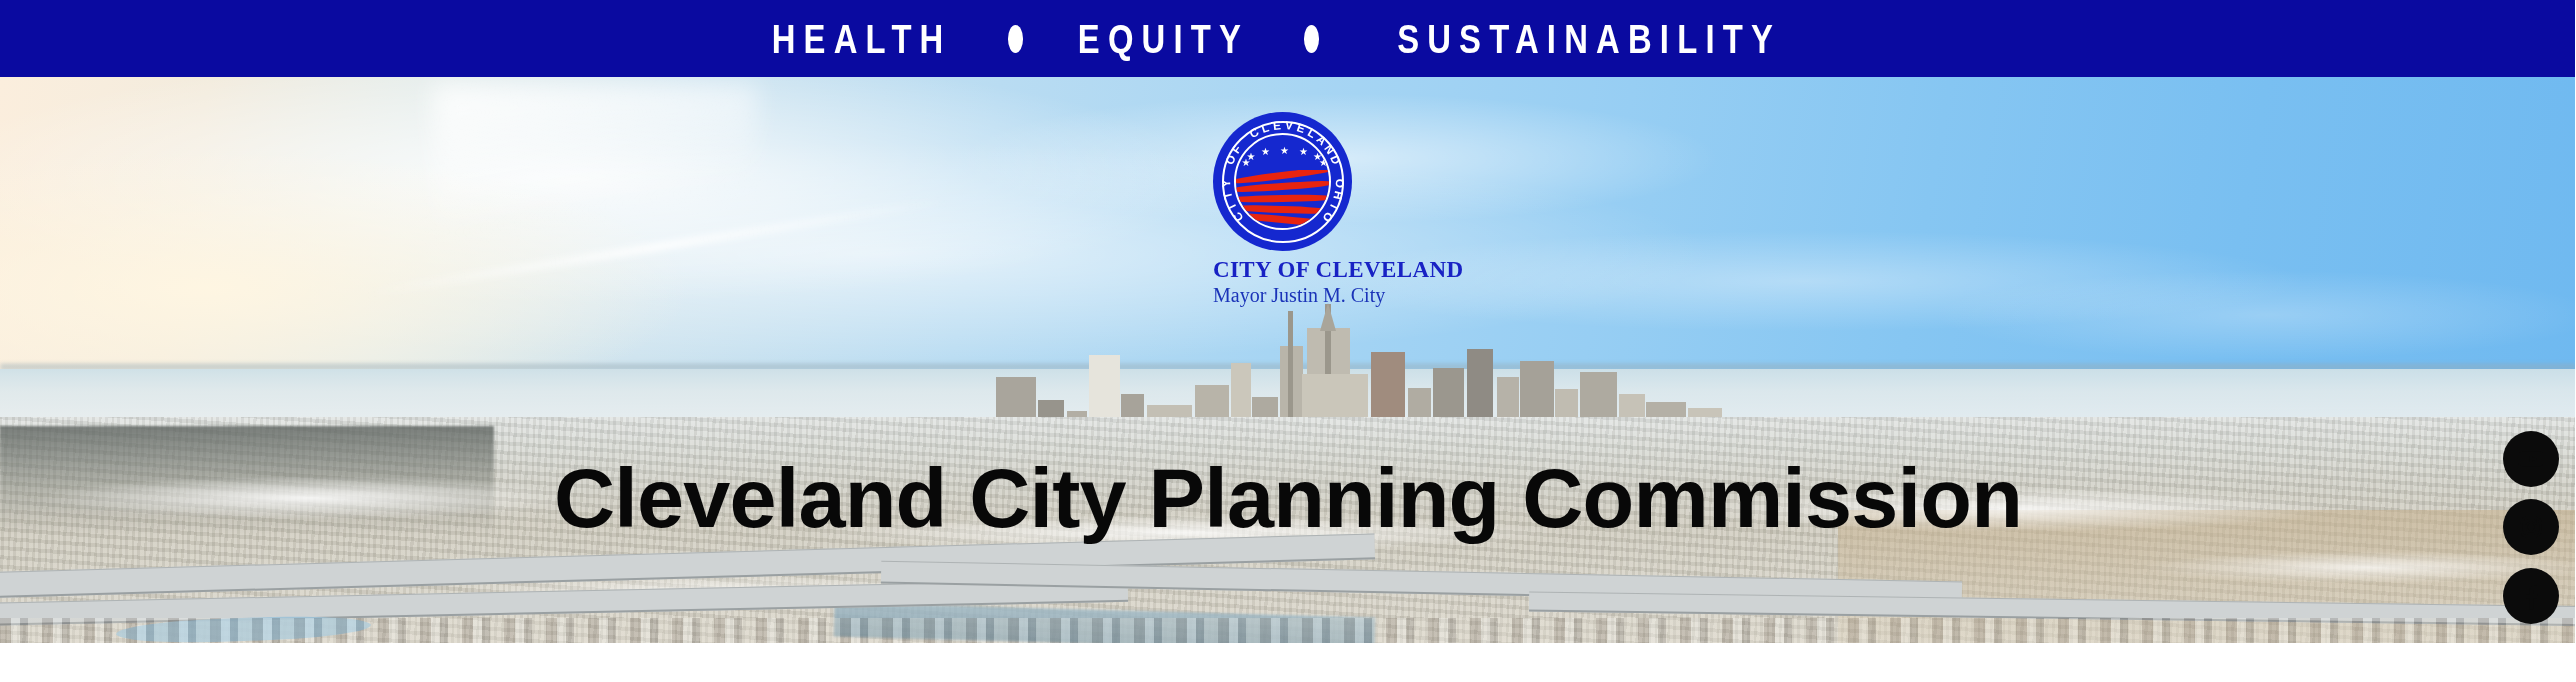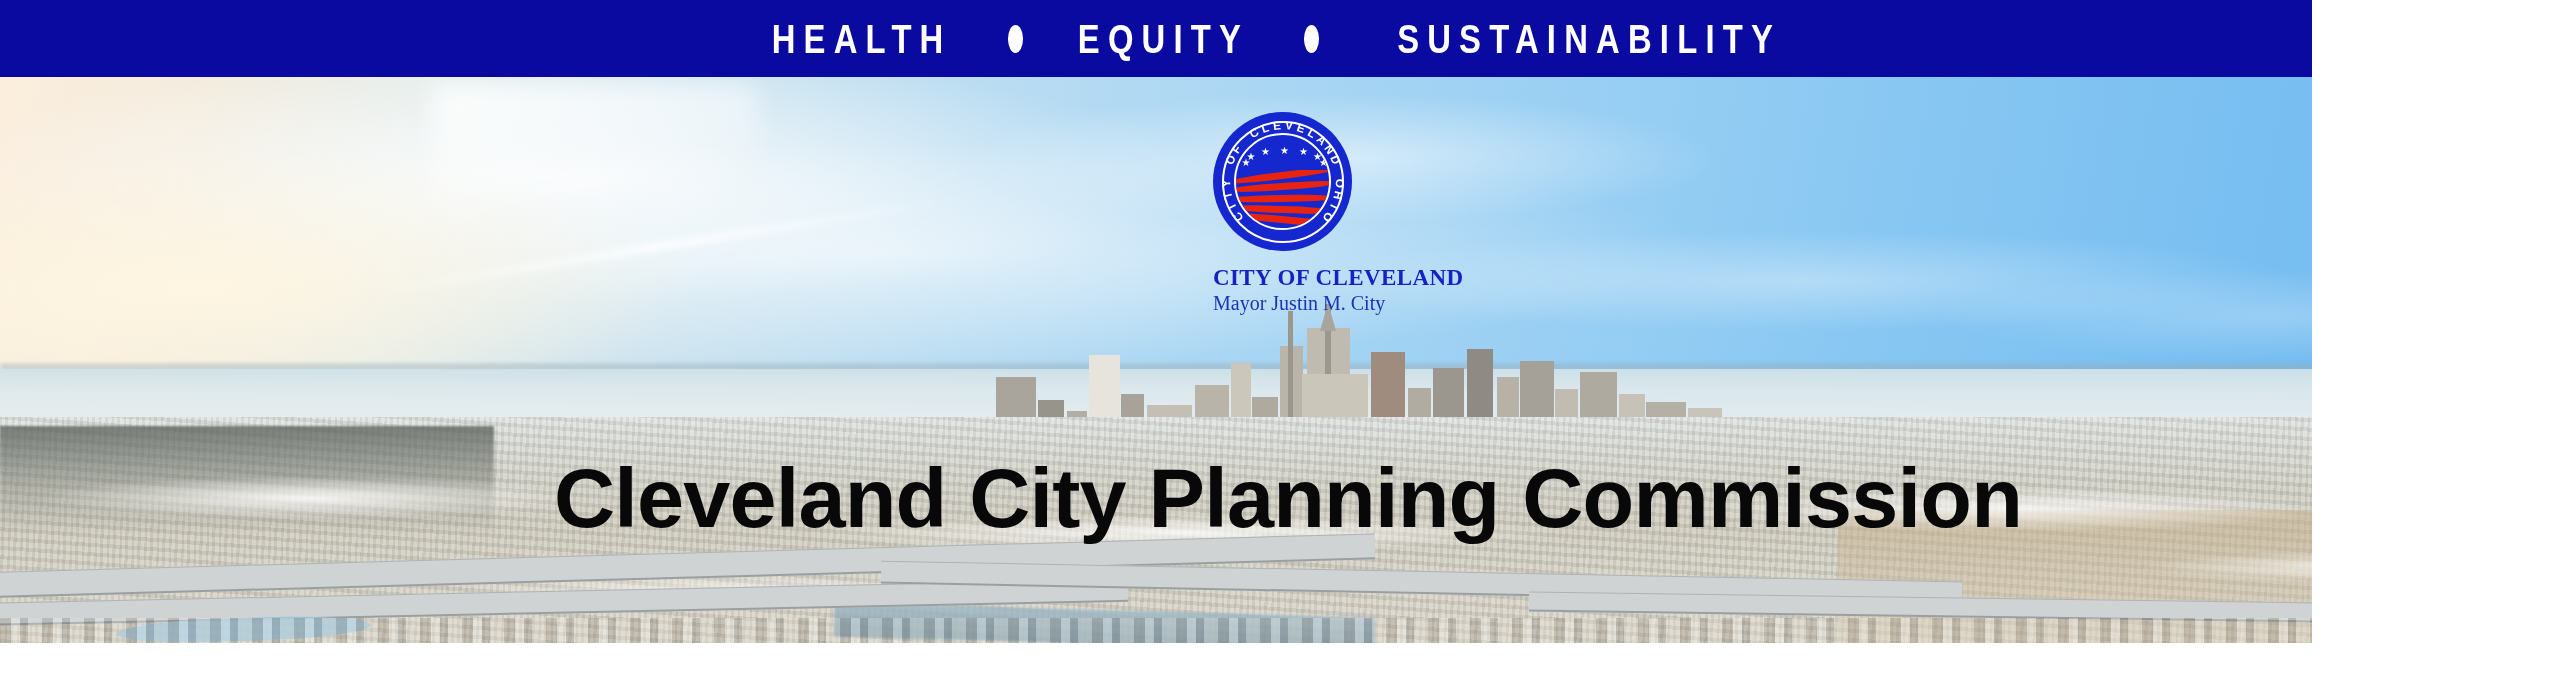--- a/index.html
+++ b/index.html
@@ -1,18 +1,18 @@
 <!DOCTYPE html>
 <html style="font-size:12.4px"><head>
 <meta charset="utf-8">
 <style>
   html,body{margin:0;padding:0;background:#ffffff;}
   body{font-family:"Liberation Sans",sans-serif;}
 
-  .page{position:relative;width:2312px;height:682px;background:#ffffff;overflow:hidden;}
+  .page{position:relative;width:2575px;height:682px;background:#ffffff;overflow:hidden;}
 
   
   .topbar{
     position:absolute;left:0;top:0;width:2576px;height:77px;
     background:#0a0aa0;
     display:flex;align-items:center;justify-content:center;
   }
   .topbar-inner{display:flex;align-items:center;gap:0;}
   .tagword{
     color:#ffffff;
@@ -171,21 +171,21 @@
   .flagwrap{position:absolute;left:0;right:0;bottom:0;height:62%;overflow:hidden;}
   .stripe{
     position:absolute;left:-6%;width:112%;height:7px;background:#e8240f;
     border-radius:40%;
   }
   .starrow{position:absolute;left:0;right:0;top:7.7px;height:20px;}
   .star{
     position:absolute;color:#ffffff;font-size:10px;line-height:1;
   }
   .wordmark{
-    margin-top:15px;color:#1822c4;
+    margin-top:7px;color:#1822c4;
     font-family:"Liberation Serif",serif;font-weight:700;
     font-size:23px;letter-spacing:0.4px;line-height:1.05;white-space:nowrap;
   }
   .submark{
     color:#1a33b8;font-family:"Liberation Serif",serif;font-weight:400;
     font-size:20px;line-height:1.15;white-space:nowrap;margin-top:1.5px;
   }
 
   
   .maintitle{

